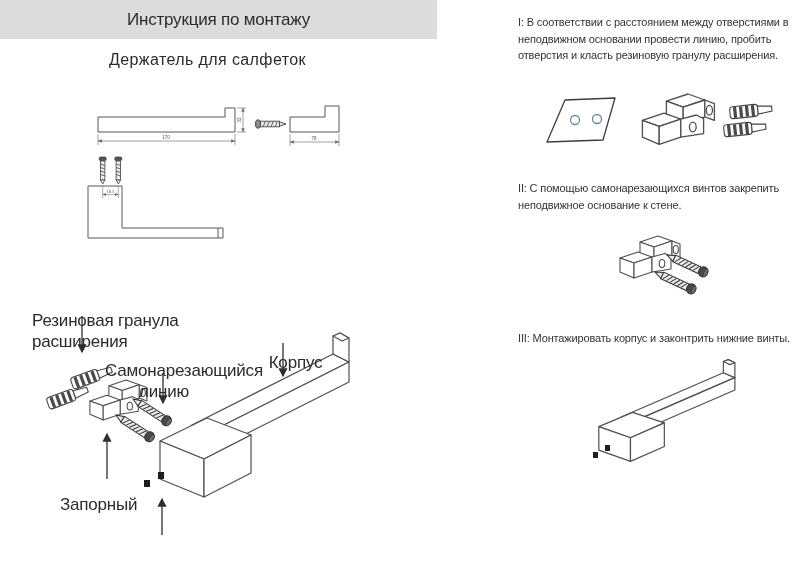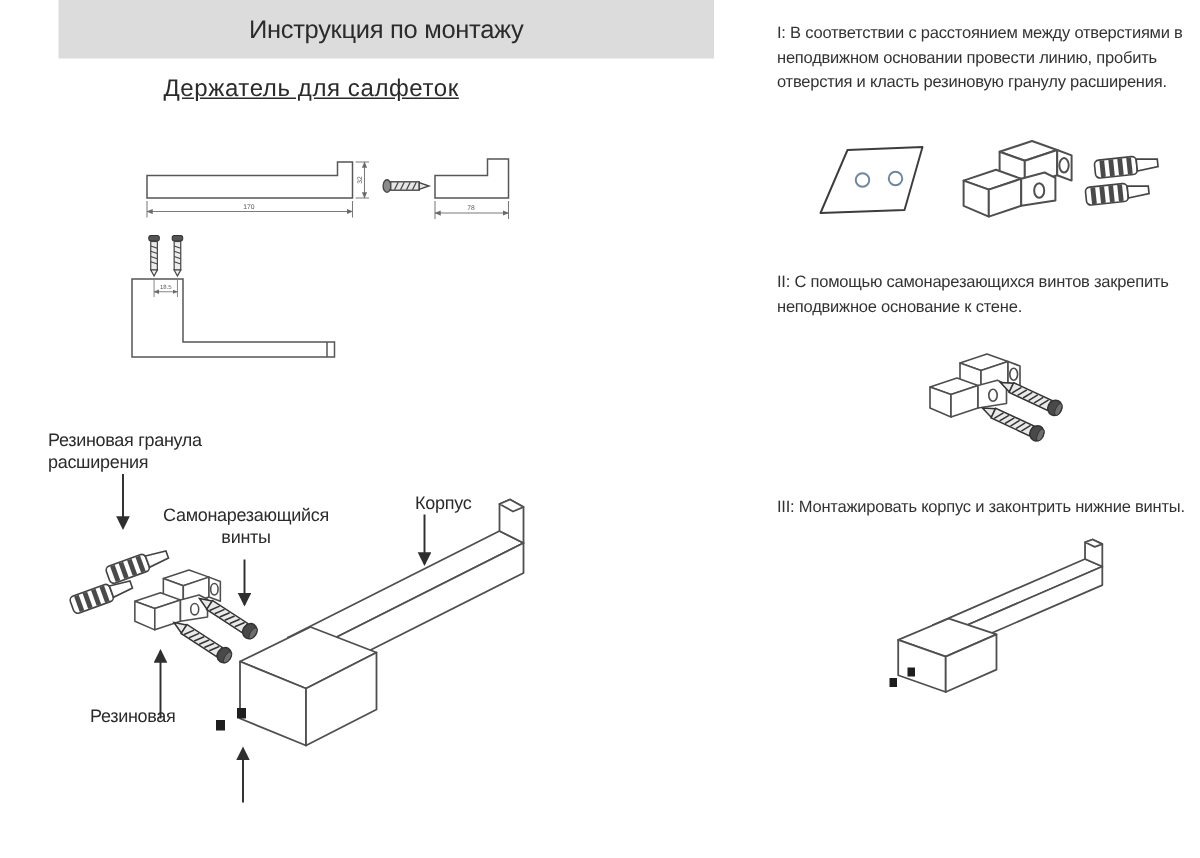--- a/index.html
+++ b/index.html
@@ -4,31 +4,31 @@
 <style>
   * { margin:0; padding:0; box-sizing:border-box; }
   html,body { background:#ffffff; }
   body {
     position:relative; width:800px; height:572px; overflow:hidden;
     font-family:"Liberation Sans", sans-serif; color:#2e2e2e;
   }
   .abs { position:absolute; }
   .title-band {
     left:0; top:0; width:437px; height:39px; background:#dcdcdc;
-    display:flex; align-items:center; justify-content:center;margin-left:39px;
+    display:flex; align-items:center; justify-content:center;
   }
   .title-band .t { font-size:17px; letter-spacing:-0.2px; color:#2b2b2b; }
-  .subtitle { left:109px; top:51px; font-size:16px; letter-spacing:0.4px; color:#2b2b2b;text-decoration:underline; }
+  .subtitle { left:109px; top:51px; font-size:16px; letter-spacing:0.4px; color:#2b2b2b; }
   .step-text {
     width:300px; font-size:11px; line-height:1.5; letter-spacing:-0.15px;
     color:#333; white-space:pre-line;
   }
   .part-label {
-    font-size:12px; line-height:1.25; letter-spacing:-0.2px;
-    color:#2b2b2b; white-space:pre-line;
+    font-size:17px; line-height:1.25; letter-spacing:-0.2px;
+    color:#2b2b2b; white-space:pre-line;margin-top:24px;
   }
   .center { text-align:center; }
   svg text { font-family:"Liberation Sans", sans-serif; }
 </style>
 </head>
 <body>
 
 <svg width="0" height="0" style="position:absolute" aria-hidden="true">
   <defs>
     <marker id="arrow-head" markerWidth="9" markerHeight="9" refX="6" refY="3.5" orient="auto-start-reverse">
@@ -183,23 +183,23 @@
 
   <g>
     <rect x="124" y="198" width="6" height="7" fill="#1e1e1e"></rect>
     <rect x="138" y="190" width="6" height="7" fill="#1e1e1e"></rect>
   </g>
 </svg>
 
 <div class="abs part-label" style="left:32px; top:286px">Резиновая гранула
 расширения</div>
 <div class="abs part-label center" style="left:105px; top:336px; width:118px">Самонарезающийся
-винты</div>
+линию</div>
 <div class="abs part-label center" style="left:268px; top:328px; width:55px">Корпус</div>
-<div class="abs part-label" style="left:60px; top:470px">Резиновая</div>
+<div class="abs part-label" style="left:60px; top:470px">Запорный</div>
 <div class="abs part-label center" style="left:132px; top:571px; width:62px">Запорный
 винт</div>
 
 <div class="abs step-text" style="left:518px; top:14px">I: В соответствии с расстоянием между отверстиями в
 неподвижном основании провести линию, пробить
 отверстия и класть резиновую гранулу расширения.</div>
 
 <svg class="abs" style="left:528px; top:88px" width="270" height="80" viewBox="0 0 270 80">
   <g>
     <polygon points="37,12 87,10 75,52 19,54" fill="#ffffff" stroke="#3d3d3d" stroke-width="1.3" stroke-linejoin="round"></polygon>

